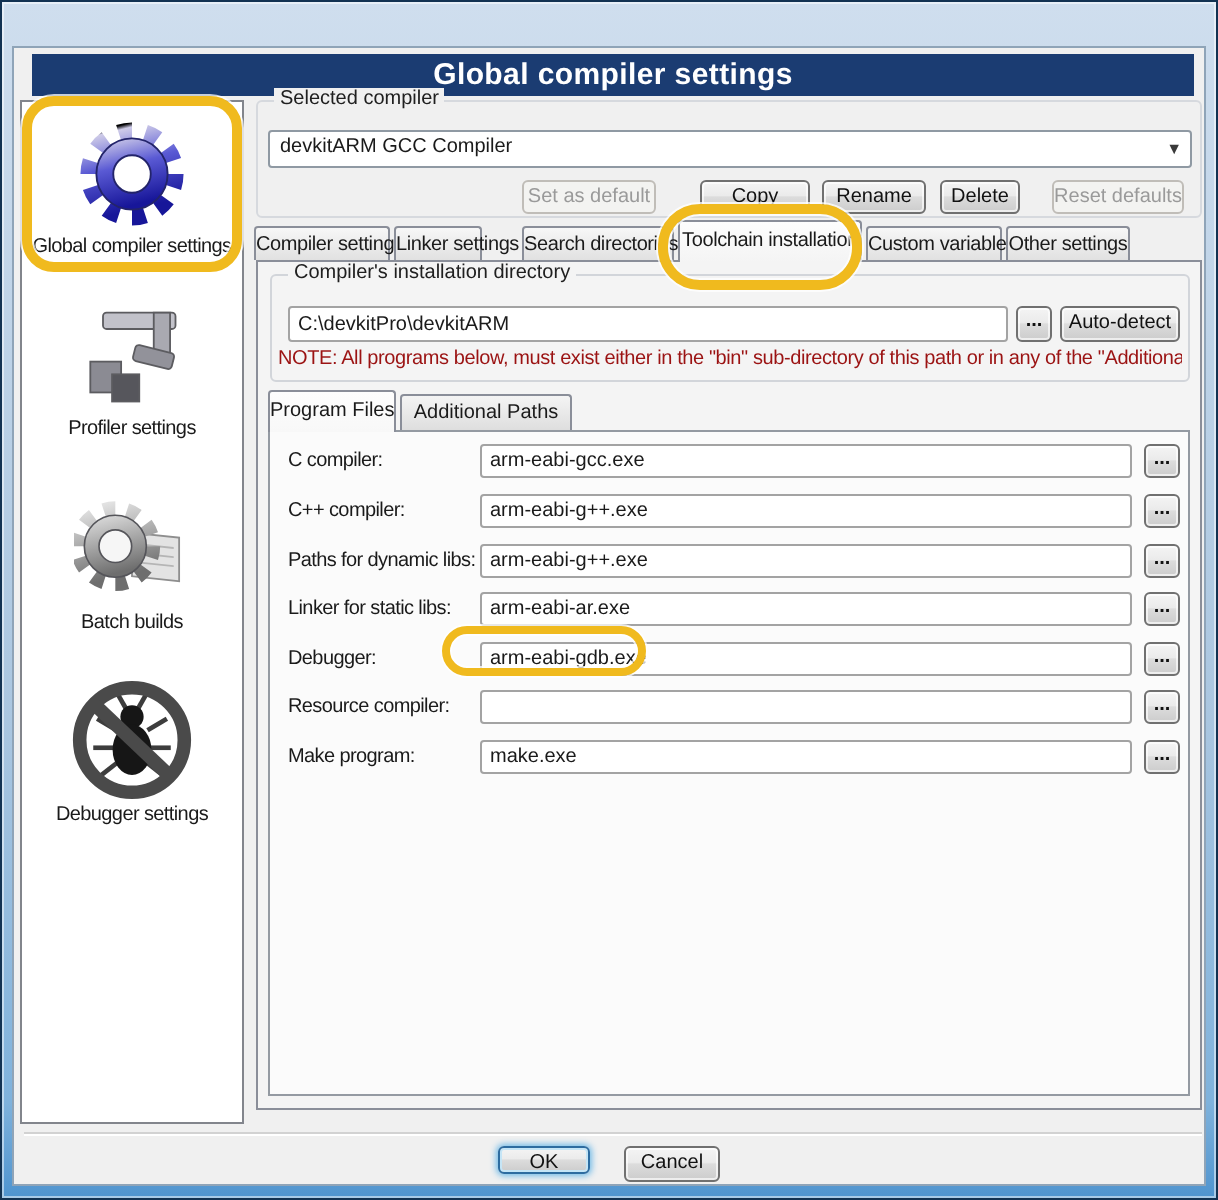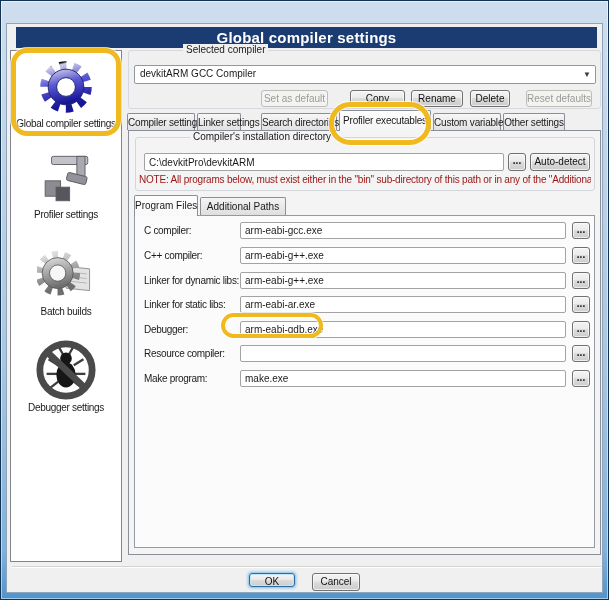--- a/index.html
+++ b/index.html
@@ -30,21 +30,21 @@
   .content{position:absolute;left:5px;top:22px;right:5px;bottom:6px;background:#f0f0f0;border:1px solid #8fa4b8;font-size:10px;color:#1a1a1a;}
   .banner{position:absolute;left:9px;top:3px;width:581px;height:21px;background:var(--banner,#1b3c72);color:#fff;
     font-size:15px;font-weight:bold;text-align:center;line-height:21px;letter-spacing:.2px;}
   
   .sidebar{position:absolute;left:3px;top:26px;width:112px;height:512px;background:#fff;border:1px solid #82858c;}
   .side-item{position:absolute;left:0;width:100%;text-align:center;cursor:default;}
   .side-item .ico{display:block;margin:0 auto;}
   .side-item .lbl{display:block;font-size:10px;letter-spacing:-.3px;margin-top:1px;white-space:nowrap;}
   
   .groupbox{position:absolute;border:1px solid #d6d9de;border-radius:3px;}
-  .gb-label{position:absolute;left:8px;top:-7px;background:#f0f0f0;padding:0 3px;font-size:10px;color:#202020;white-space:nowrap;margin-left:46px;}
+  .gb-label{position:absolute;left:8px;top:-7px;background:#f0f0f0;padding:0 3px;font-size:10px;color:#202020;white-space:nowrap;}
   
   .btn{position:absolute;height:17px;border:1px solid #707070;border-radius:3px;font-size:10px;color:#111;text-align:center;line-height:15px;
     background:linear-gradient(180deg,#f4f4f4 0%,#ebebeb 45%,#dcdcdc 50%,#cccccc 100%);
     box-shadow:inset 0 0 0 1px rgba(255,255,255,.65);cursor:default;white-space:nowrap;}
   .btn.disabled{color:#9a9a9a;border-color:#c0bdb8;background:#f3f3f1;box-shadow:none;}
   .btn.default{border-color:#2d6ca0;box-shadow:0 0 3px 1px #74bce8, inset 0 0 0 1px #c5e5f6;}
   
   .combo{position:absolute;background:#fff;border:1px solid #8f99a3;border-radius:2px;}
   .combo .val{position:absolute;left:5px;top:2px;font-size:10px;white-space:nowrap;}
   .combo .arr{position:absolute;right:4px;top:4px;font-size:8px;color:#3a3a3a;}
@@ -163,21 +163,21 @@
       <div class="btn disabled" style="left:132px;top:39px;width:67px;">Set as default</div>
       <div class="btn" style="left:221px;top:39px;width:55px;">Copy</div>
       <div class="btn" style="left:282px;top:39px;width:52px;">Rename</div>
       <div class="btn" style="left:341px;top:39px;width:40px;">Delete</div>
       <div class="btn disabled" style="left:397px;top:39px;width:66px;">Reset defaults</div>
     </div>
 
     <div class="tab" style="left:120px;width:68px;">Compiler settings</div>
     <div class="tab" style="left:190px;width:44px;">Linker settings</div>
     <div class="tab" style="left:254px;width:76px;">Search directories</div>
-    <div class="tab sel" style="left:332px;width:92px;">Profiler executables</div>
+    <div class="tab sel" style="left:332px;width:92px;">Toolchain installation</div>
     <div class="tab" style="left:426px;width:68px;">Custom variables</div>
     <div class="tab" style="left:496px;width:62px;">Other settings</div>
 
     <div class="notebook">
 
       <div class="groupbox" style="left:6px;top:6px;width:460px;height:54px;border-color:#d2d5da;">
         <span class="gb-label" style="background:#f4f4f4;">Compiler's installation directory</span>
         <input class="tfield" style="left: 8px; top: 15px; width: 360px; height: 18px;" value="C:\devkitPro\devkitARM">
         <div class="btn" style="left:372px;top:15px;width:18px;height:18px;line-height:14px;font-weight:bold;">...</div>
         <div class="btn" style="left:394px;top:15px;width:60px;height:18px;line-height:16px;">Auto-detect</div>
@@ -190,21 +190,21 @@
       <div class="subpanel">
 
         <span class="frow-label" style="top:9px;">C compiler:</span>
         <input class="tfield" style="left: 105px; top: 6px; width: 326px; height: 17px;" value="arm-eabi-gcc.exe">
         <div class="btn" style="left:437px;top:6px;width:18px;height:17px;line-height:13px;font-weight:bold;">...</div>
 
         <span class="frow-label" style="top:34px;">C++ compiler:</span>
         <input class="tfield" style="left: 105px; top: 31px; width: 326px; height: 17px;" value="arm-eabi-g++.exe">
         <div class="btn" style="left:437px;top:31px;width:18px;height:17px;line-height:13px;font-weight:bold;">...</div>
 
-        <span class="frow-label" style="top:59px;">Linker for dynamic libs:</span>
+        <span class="frow-label" style="top:59px;">Paths for dynamic libs:</span>
         <input class="tfield" style="left: 105px; top: 56px; width: 326px; height: 17px;" value="arm-eabi-g++.exe">
         <div class="btn" style="left:437px;top:56px;width:18px;height:17px;line-height:13px;font-weight:bold;">...</div>
 
         <span class="frow-label" style="top:83px;">Linker for static libs:</span>
         <input class="tfield" style="left: 105px; top: 80px; width: 326px; height: 17px;" value="arm-eabi-ar.exe">
         <div class="btn" style="left:437px;top:80px;width:18px;height:17px;line-height:13px;font-weight:bold;">...</div>
 
         <span class="frow-label" style="top:108px;">Debugger:</span>
         <input class="tfield" style="left: 105px; top: 105px; width: 326px; height: 17px;" value="arm-eabi-gdb.exe">
         <div class="btn" style="left:437px;top:105px;width:18px;height:17px;line-height:13px;font-weight:bold;">...</div>

